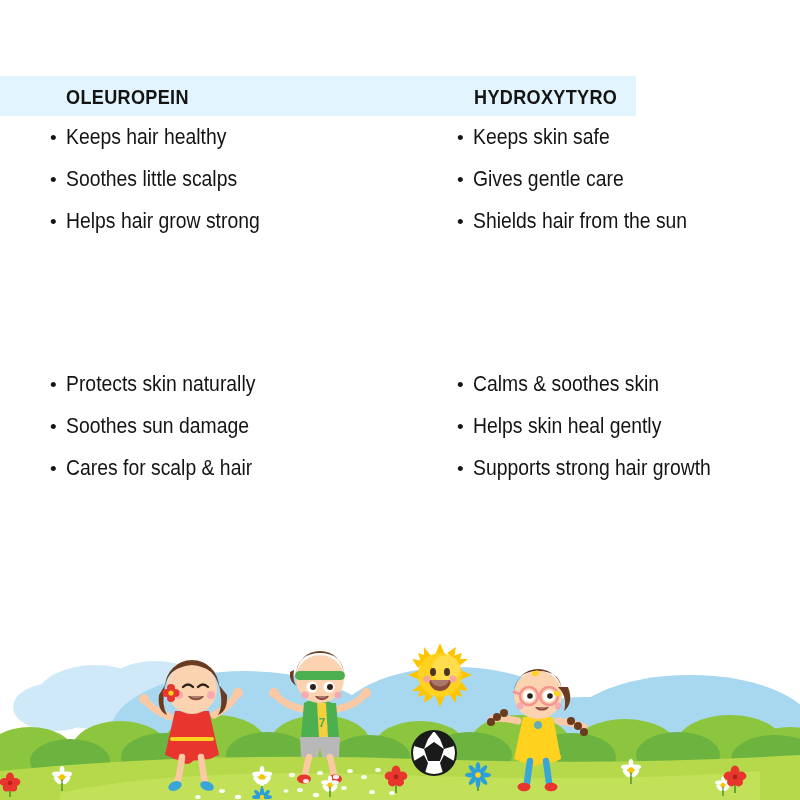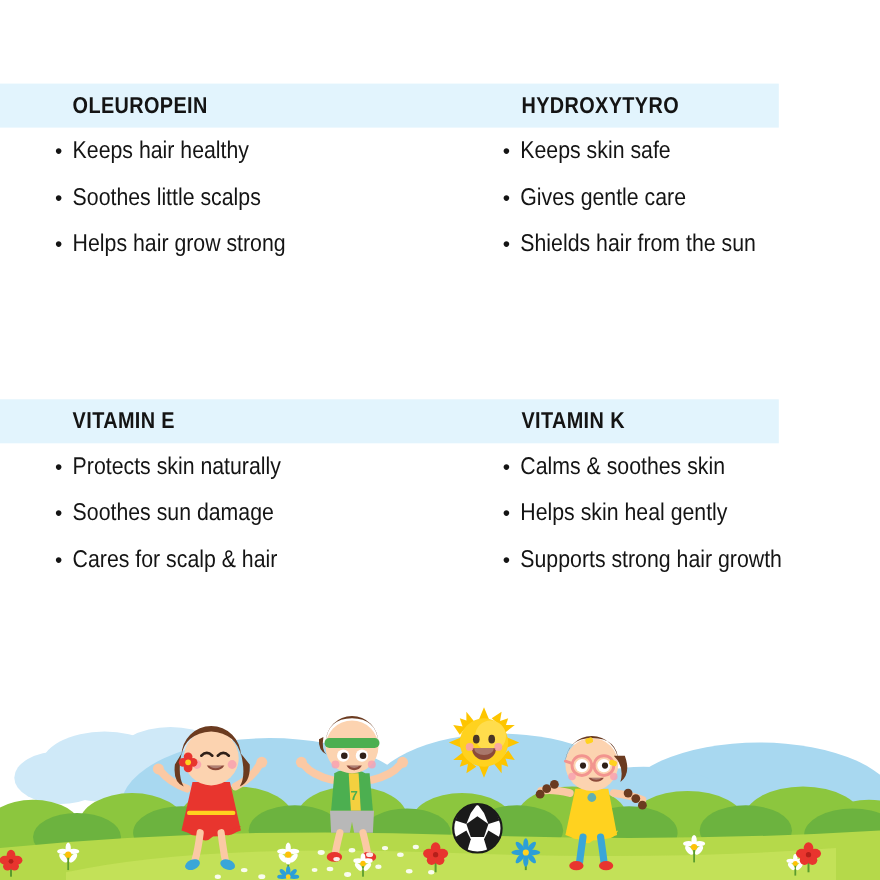--- a/index.html
+++ b/index.html
@@ -26,21 +26,21 @@
   .panel-row {
     position: absolute;
     left: 0;
     width: 800px;
   }
   .panel-row.row-1 { top: 76px; }
   .panel-row.row-2 { top: 363px; }
 
   .header-band {
     position: relative;
-    width: 708px;
+    width: 636px;
     height: 40px;
     background: #e2f4fd;
   }
   .header-band .title {
     position: absolute;
     top: 50%;
     transform: translateY(-50%);
     font-family: "Liberation Sans Narrow", "Liberation Sans", sans-serif;
     font-weight: 700;
     font-size: 21px;
@@ -141,24 +141,20 @@
           <span class="bullet-dot">•</span>
           <span class="bullet-text">Shields hair from the sun</span>
         </div>
       </div>
 
     </div>
   </div>
 
   <div class="panel-row row-2">
 
-    <div class="header-band">
-      <div class="title col-left">VITAMIN E</div>
-      <div class="title col-right">VITAMIN K</div>
-    </div>
 
     <div class="bullets-area">
 
       <div class="bullet-col col-left">
         <div class="bullet-item">
           <span class="bullet-dot">•</span>
           <span class="bullet-text">Protects skin naturally</span>
         </div>
         <div class="bullet-item">
           <span class="bullet-dot">•</span>

